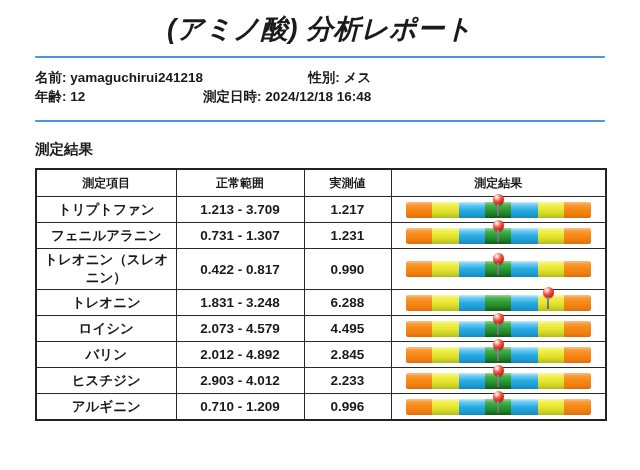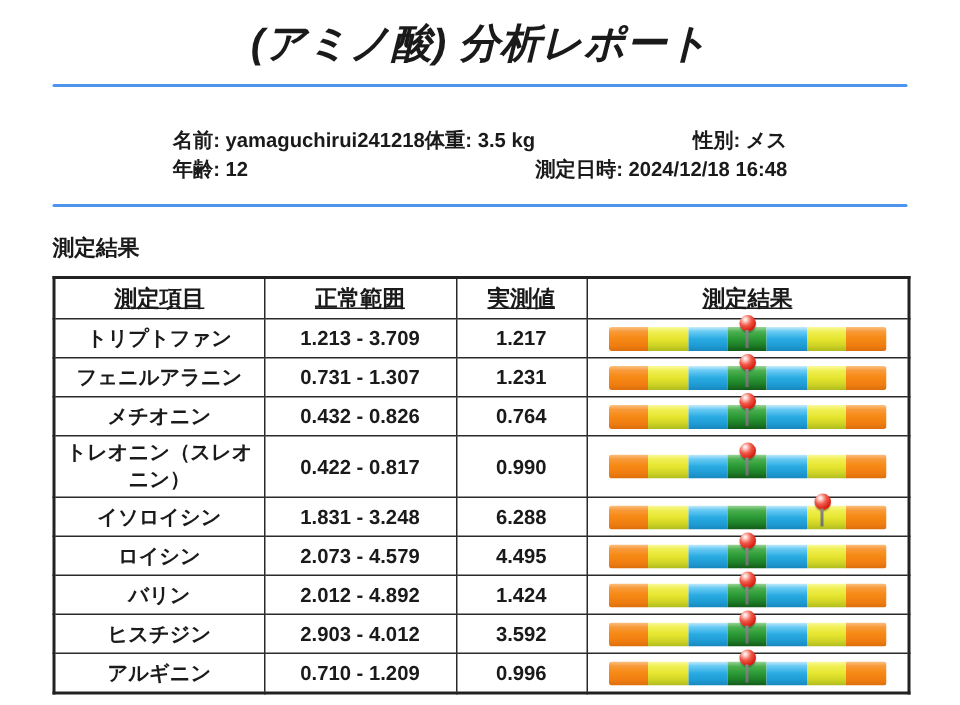--- a/index.html
+++ b/index.html
@@ -9,38 +9,38 @@
     color:#1a1a1a;
   }
   .page{width:570px;margin:0 auto;padding-top:10px;}
   .title{
     text-align:center;font-size:27px;font-weight:700;
     line-height:38px;letter-spacing:.5px;font-style:italic;
   }
   .rule{height:2px;border-radius:1px;margin-top:8px;}
   .rule2{margin-top:14px;}
   .info{
-    display:flex;justify-content:center;
-    margin-top:26px;font-size:13.5px;font-weight:700;line-height:19px;
+    display:flex;justify-content:flex-start;
+    margin-top:10px;font-size:13.5px;font-weight:700;line-height:19px;
   }
   .info .col{display:flex;flex-direction:column;}
   .info .col.left{text-align:left;}
   .info .col.center{text-align:center;}
   .info .col.right{text-align:right;}
   .section-title{margin-top:18px;font-size:14.5px;font-weight:700;}
   table.results{
     margin-top:9px;border-collapse:collapse;width:570px;
     table-layout:fixed;
   }
   table.results th,table.results td{
     border:1.5px solid #2a2a2a;text-align:center;
     padding:2px 4px;font-weight:700;
   }
   table.results{border:2px solid #222;}
-  table.results th{height:22px;font-size:15px;text-decoration:underline;}
+  table.results th{height:22px;font-size:12px;}
   table.results td{height:21px;font-size:13.5px;}
   .col-item{width:140px;}
   .col-range{width:128px;}
   .col-value{width:87px;}
   .col-gauge{width:215px;}
   
   .gauge{position:relative;width:185px;height:16px;margin:2px auto;}
   .bar{
     display:flex;width:100%;height:100%;
     border-radius:2px;overflow:hidden;
@@ -73,21 +73,20 @@
   <div class="title">(アミノ酸) 分析レポート</div>
 
   <div class="rule" style="background: rgb(77, 148, 236);"></div>
 
   <div class="info">
     <div class="col left">
       <div><span>名前:</span> <span>yamaguchirui241218</span></div>
       <div><span>年齢:</span> <span>12</span></div>
     </div>
     <div class="col center">
-      <div><span>体重:</span> <span>3.5 kg</span></div>
     </div>
     <div class="col right">
       <div><span>性別:</span> <span>メス</span></div>
       <div><span>測定日時:</span> <span>2024/12/18 16:48</span></div>
     </div>
   </div>
 
   <div class="rule rule2" style="background: rgb(77, 148, 236);"></div>
 
   <div class="section-title">測定結果</div>
@@ -148,42 +147,20 @@
                 <div class="seg orange"></div>
               </div>
           <div class="pin" style="left: 50%;">
             <div class="pin-ball"></div>
             <div class="pin-needle"></div>
           </div>
         </div>
       </td>
     </tr>
 
-    <tr>
-      <td>メチオニン</td>
-      <td>0.432 - 0.826</td>
-      <td>0.764</td>
-      <td>
-        <div class="gauge">
-          <div class="bar">
-                <div class="seg orange"></div>
-                <div class="seg yellow"></div>
-                <div class="seg blue"></div>
-                <div class="seg green"></div>
-                <div class="seg blue"></div>
-                <div class="seg yellow"></div>
-                <div class="seg orange"></div>
-              </div>
-          <div class="pin" style="left: 50%;">
-            <div class="pin-ball"></div>
-            <div class="pin-needle"></div>
-          </div>
-        </div>
-      </td>
-    </tr>
 
     <tr>
       <td>トレオニン（スレオニン）</td>
       <td>0.422 - 0.817</td>
       <td>0.990</td>
       <td>
         <div class="gauge">
           <div class="bar">
                 <div class="seg orange"></div>
                 <div class="seg yellow"></div>
@@ -195,21 +172,21 @@
               </div>
           <div class="pin" style="left: 50%;">
             <div class="pin-ball"></div>
             <div class="pin-needle"></div>
           </div>
         </div>
       </td>
     </tr>
 
     <tr>
-      <td>イソロイシン</td>
+      <td>トレオニン</td>
       <td>1.831 - 3.248</td>
       <td>6.288</td>
       <td>
         <div class="gauge">
           <div class="bar">
                 <div class="seg orange"></div>
                 <div class="seg yellow"></div>
                 <div class="seg blue"></div>
                 <div class="seg green"></div>
                 <div class="seg blue"></div>
@@ -243,21 +220,21 @@
             <div class="pin-ball"></div>
             <div class="pin-needle"></div>
           </div>
         </div>
       </td>
     </tr>
 
     <tr>
       <td>バリン</td>
       <td>2.012 - 4.892</td>
-      <td>1.424</td>
+      <td>2.845</td>
       <td>
         <div class="gauge">
           <div class="bar">
                 <div class="seg orange"></div>
                 <div class="seg yellow"></div>
                 <div class="seg blue"></div>
                 <div class="seg green"></div>
                 <div class="seg blue"></div>
                 <div class="seg yellow"></div>
                 <div class="seg orange"></div>
@@ -266,21 +243,21 @@
             <div class="pin-ball"></div>
             <div class="pin-needle"></div>
           </div>
         </div>
       </td>
     </tr>
 
     <tr>
       <td>ヒスチジン</td>
       <td>2.903 - 4.012</td>
-      <td>3.592</td>
+      <td>2.233</td>
       <td>
         <div class="gauge">
           <div class="bar">
                 <div class="seg orange"></div>
                 <div class="seg yellow"></div>
                 <div class="seg blue"></div>
                 <div class="seg green"></div>
                 <div class="seg blue"></div>
                 <div class="seg yellow"></div>
                 <div class="seg orange"></div>

